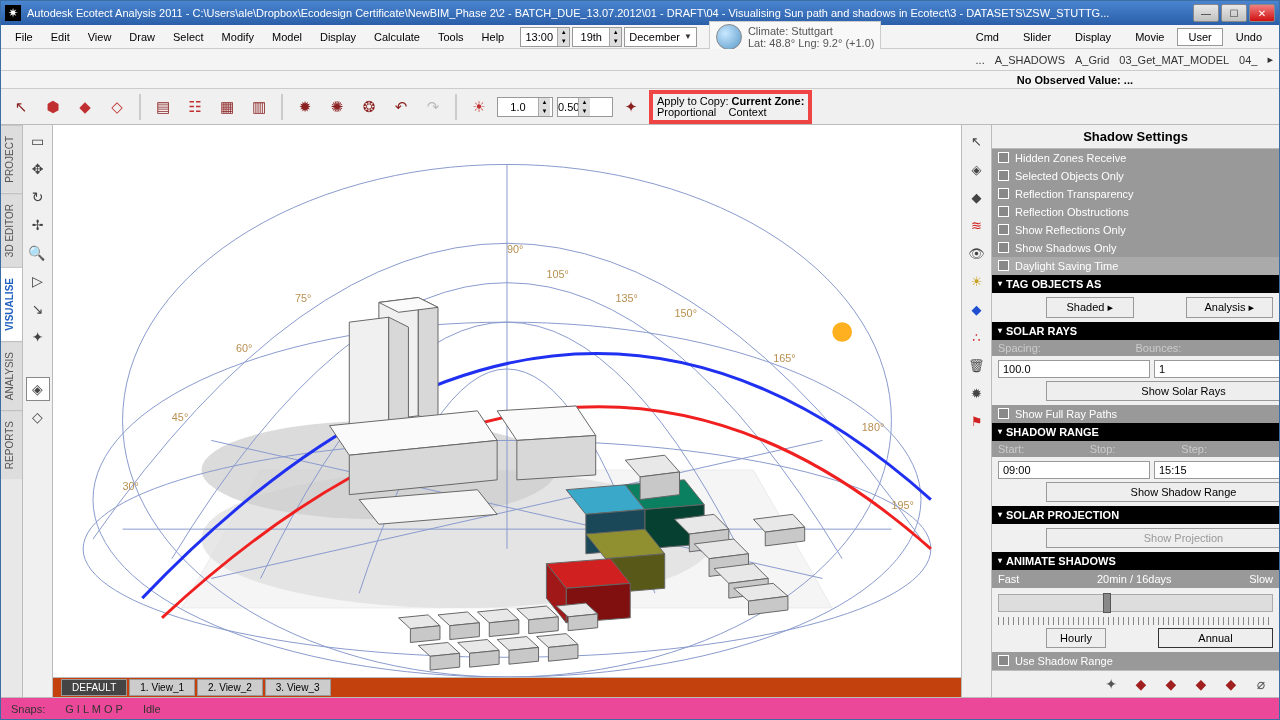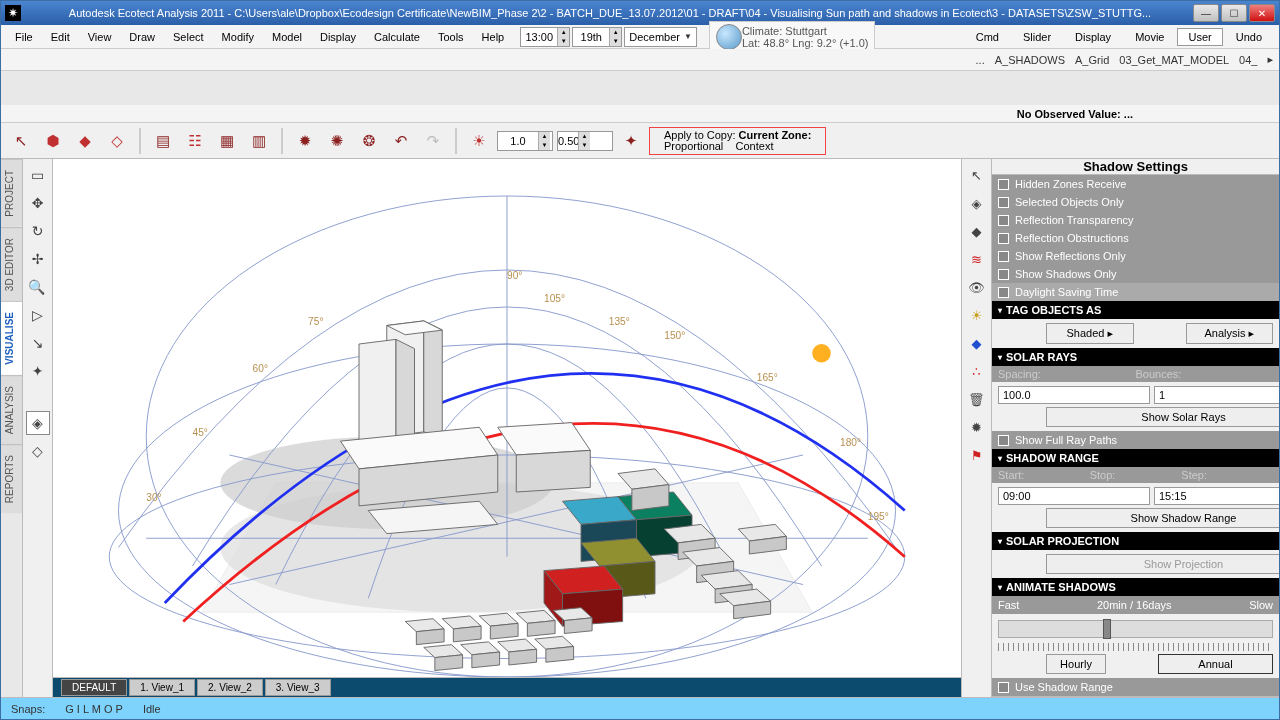--- a/index.html
+++ b/index.html
@@ -1,54 +1,54 @@
 <!DOCTYPE html>
 <html><head>
 <meta charset="utf-8">
 <style>
 * { margin: 0; padding: 0; box-sizing: border-box; font-family: Tahoma, sans-serif; font-size: 11px; }
 body { background: #f0f0f0; width: 1280px; height: 720px; overflow: hidden; }
 .window { width: 1280px; height: 720px; border: 1px solid #3a6ea5; display: flex; flex-direction: column; background: #e8e8e8; }
 .titlebar { height: 24px; background: linear-gradient(#4a85d0,#2b5ea8); display: flex; align-items: center; padding: 0 4px; color: #fff; }
 .titlebar .app-icon { width: 16px; height: 16px; background: #000; margin-right: 6px; display:flex;align-items:center;justify-content:center;color:#fff;font-size:12px;}
-.titlebar .title-text { flex: 1; overflow: hidden; white-space: nowrap; text-overflow: ellipsis; text-align: center; }
+.titlebar .title-text { flex: 1; overflow: hidden; white-space: nowrap; text-overflow: ellipsis; }
 .win-btns { display: flex; gap: 2px; }
 .win-btn { width: 26px; height: 18px; background: linear-gradient(#e8e8e8,#c0c0c0); border: 1px solid #888; border-radius: 2px; display:flex;align-items:center;justify-content:center;font-size:10px;color:#333;}
 .win-btn.close { background: linear-gradient(#f08080,#d01010); color:#fff;}
 .menubar { height: 24px; background: #f4f4f4; border-bottom: 1px solid #ccc; display: flex; align-items: center; padding: 0 6px; gap: 2px; }
 .menubar .menu-item { padding: 3px 8px; cursor: default; }
 .datetime-group { display:flex; align-items:center; gap:2px; margin-left:6px;}
 .spin-input { display:flex; border:1px solid #999; background:#fff; height:20px; align-items:center;}
 .spin-input input { border:none; width:36px; text-align:center; font-size:11px; outline:none;}
 .spin-input .spin-btns { display:flex; flex-direction:column; width:12px;}
 .spin-input .spin-btns div { height:9px; font-size:6px; text-align:center; background:#ddd; border-left:1px solid #aaa; line-height:8px;}
 .combo { border:1px solid #999; background:#fff; height:20px; display:flex; align-items:center; padding:0 4px; gap:4px;}
 .combo .arrow { font-size:8px; color:#333;}
-.climate-box { display:flex; align-items:center; margin-left:10px; border:1px solid #ccc; padding:2px 6px; background:#f8f8f8;}
+.climate-box { display:flex; align-items:center; gap:6px; margin-left:10px; border:1px solid #ccc; padding:2px 6px; background:#f8f8f8;}
 .globe-icon { width:26px; height:26px; border-radius:50%; background: radial-gradient(circle at 35% 35%, #c8e8ff, #5898c8); border:1px solid #888;}
 .climate-text { font-size:10px; line-height:12px; color:#555;}
 .right-menu { margin-left:auto; display:flex; align-items:center; gap:2px;}
 .right-menu .rm-item { padding:2px 10px; border:1px solid transparent; font-size:11px;}
 .right-menu .rm-item.active { border:1px solid #999; background:#fff;}
 .subbar { height:22px; background:#f4f4f4; border-bottom:1px solid #ccc; display:flex; align-items:center; padding:0 6px; font-size:11px; color:#555;}
 .subbar .tags { margin-left:auto; display:flex; gap:10px; align-items:center;}
 .subbar .tags span { color:#333;}
 .toolbar { height:36px; background:#f0f0f0; border-bottom:1px solid #bbb; display:flex; align-items:center; padding:0 6px; gap:4px;}
 .tbtn { width:28px; height:28px; border:1px solid transparent; display:flex; align-items:center; justify-content:center; font-size:15px; color:#8b2020;}
 .tsep { width:2px; height:26px; background:#ccc; margin:0 4px;}
 .main { flex:1; display:flex; overflow:hidden;}
 .left-tabs { width:22px; background:#e8e8e8; border-right:1px solid #bbb; display:flex; flex-direction:column;}
 .vtab { writing-mode: vertical-rl; transform: rotate(180deg); padding:10px 3px; font-size:10px; text-align:center; border-bottom:1px solid #bbb; color:#555; background:#ddd;}
 .vtab.active { background:#fff; font-weight:bold; color:#2060c0;}
 .left-tools { width:30px; background:#f0f0f0; border-right:1px solid #bbb; display:flex; flex-direction:column; align-items:center; padding-top:4px; gap:4px;}
 .ltool { width:24px; height:24px; display:flex; align-items:center; justify-content:center; font-size:14px; color:#444; border:1px solid transparent;}
 .viewport-wrap { flex:1; display:flex; flex-direction:column; background:#fff; position:relative;}
 .viewport { flex:1; position:relative; overflow:hidden; background:#fff;}
 .viewport svg { width:100%; height:100%;}
-.view-tabs { height:20px; background:#0c4a6e; border-top:1px solid #bbb; display:flex; align-items:center; padding-left:8px; gap:2px;}
+.view-tabs { height:20px; background:#c2410c; border-top:1px solid #bbb; display:flex; align-items:center; padding-left:8px; gap:2px;}
 .view-tab { padding:2px 10px; background:#ccc; border:1px solid #999; font-size:10px;}
 .view-tab.active { background:#444; color:#fff;}
 .right-tools { width:30px; background:#f0f0f0; border-left:1px solid #bbb; display:flex; flex-direction:column; align-items:center; padding-top:4px; gap:4px;}
 .rtool { width:24px; height:24px; display:flex; align-items:center; justify-content:center; font-size:13px; color:#444;}
 .right-panel { width:288px; background:#f0f0f0; border-left:1px solid #bbb; display:flex; flex-direction:column; overflow-y:auto;}
 .panel-title { height:26px; background:#f0f0f0; display:flex; align-items:center; justify-content:center; font-weight:bold; font-size:13px; border-bottom:1px solid #bbb;}
 .panel-section-header { background:#000; color:#fff; padding:3px 6px; font-size:11px; font-weight:bold; display:flex; align-items:center; gap:4px;}
 .panel-section-header::before { content:"▾"; font-size:8px;}
 .panel-body { padding:4px 6px; display:flex; flex-direction:column; gap:3px;}
 .grey-row { background:#999; color:#fff; padding:3px 6px; display:flex; align-items:center; gap:6px; font-size:11px;}
@@ -56,22 +56,22 @@
 .p-row { display:flex; gap:4px; align-items:center;}
 .p-input { flex:1; border:1px solid #999; background:#fff; padding:2px 4px; font-size:11px;}
 .p-button { flex:1; text-align:center; border:1px solid #999; background:#eee; padding:3px 4px; font-size:11px;margin-left:48px;}
 .p-button.wide { width:100%;}
 .label-row { display:flex; gap:0; color:#ccc; font-size:10px; background:#999; padding:2px 6px;}
 .label-row span { flex:1;}
 .slider-track { height:18px; background:#ddd; position:relative; margin:2px 0; border:1px solid #aaa;}
 .ticks { height:8px; background: repeating-linear-gradient(90deg,#888 0,#888 1px,transparent 1px,transparent 5px);}
 .bottom-tools { height:30px; background:#f0f0f0; border-top:1px solid #bbb; display:flex; align-items:center; padding:0 6px; gap:6px; justify-content:flex-end;}
 .bt-icon { width:24px; height:24px; display:flex; align-items:center; justify-content:center; font-size:14px; color:#a02020;}
-.statusbar { height:22px; background:#7dd3fc; border-top:1px solid #bbb; display:flex; align-items:center; padding:0 10px; gap:20px; font-size:11px; color:#333;}
-.apply-box { border:1px solid #ef4444; padding:2px 14px; font-size:10px; line-height:11px;}
+.statusbar { height:22px; background:#ec4899; border-top:1px solid #bbb; display:flex; align-items:center; padding:0 10px; gap:20px; font-size:11px; color:#333;}
+.apply-box { border:4px solid #ef4444; padding:2px 4px; font-size:10px; line-height:11px;}
 </style>
 </head>
 <body>
 
 <div class="window">
 
   <div class="titlebar">
     <div class="app-icon">✷</div>
     <div class="title-text">Autodesk Ecotect Analysis 2011 - C:\Users\ale\Dropbox\Ecodesign Certificate\NewBIM_Phase 2\2 - BATCH_DUE_13.07.2012\01 - DRAFT\04 - Visualising Sun path and shadows in Ecotect\3 - DATASETS\ZSW_STUTTG...</div>
     <div class="win-btns">
@@ -137,21 +137,21 @@
     <div style="flex:1"></div>
     <div class="tags">
       <span>...</span>
       <span>A_SHADOWS</span>
       <span>A_Grid</span>
       <span>03_Get_MAT_MODEL</span>
       <span>04_</span>
       <span>▸</span>
     </div>
   </div>
-  <div class="subbar" style="height:18px;margin-top:34px;">
+  <div class="subbar" style="height:18px;">
     <div style="flex:1"></div>
     <b style="color:#000;">No Observed Value: ...</b>
     <div style="width:140px"></div>
   </div>
 
   <div class="toolbar">
     <div class="tbtn">↖</div>
     <div class="tbtn" style="color:#c03030">⬢</div>
     <div class="tbtn" style="color:#c03030">◆</div>
     <div class="tbtn" style="color:#c03030">◇</div>

